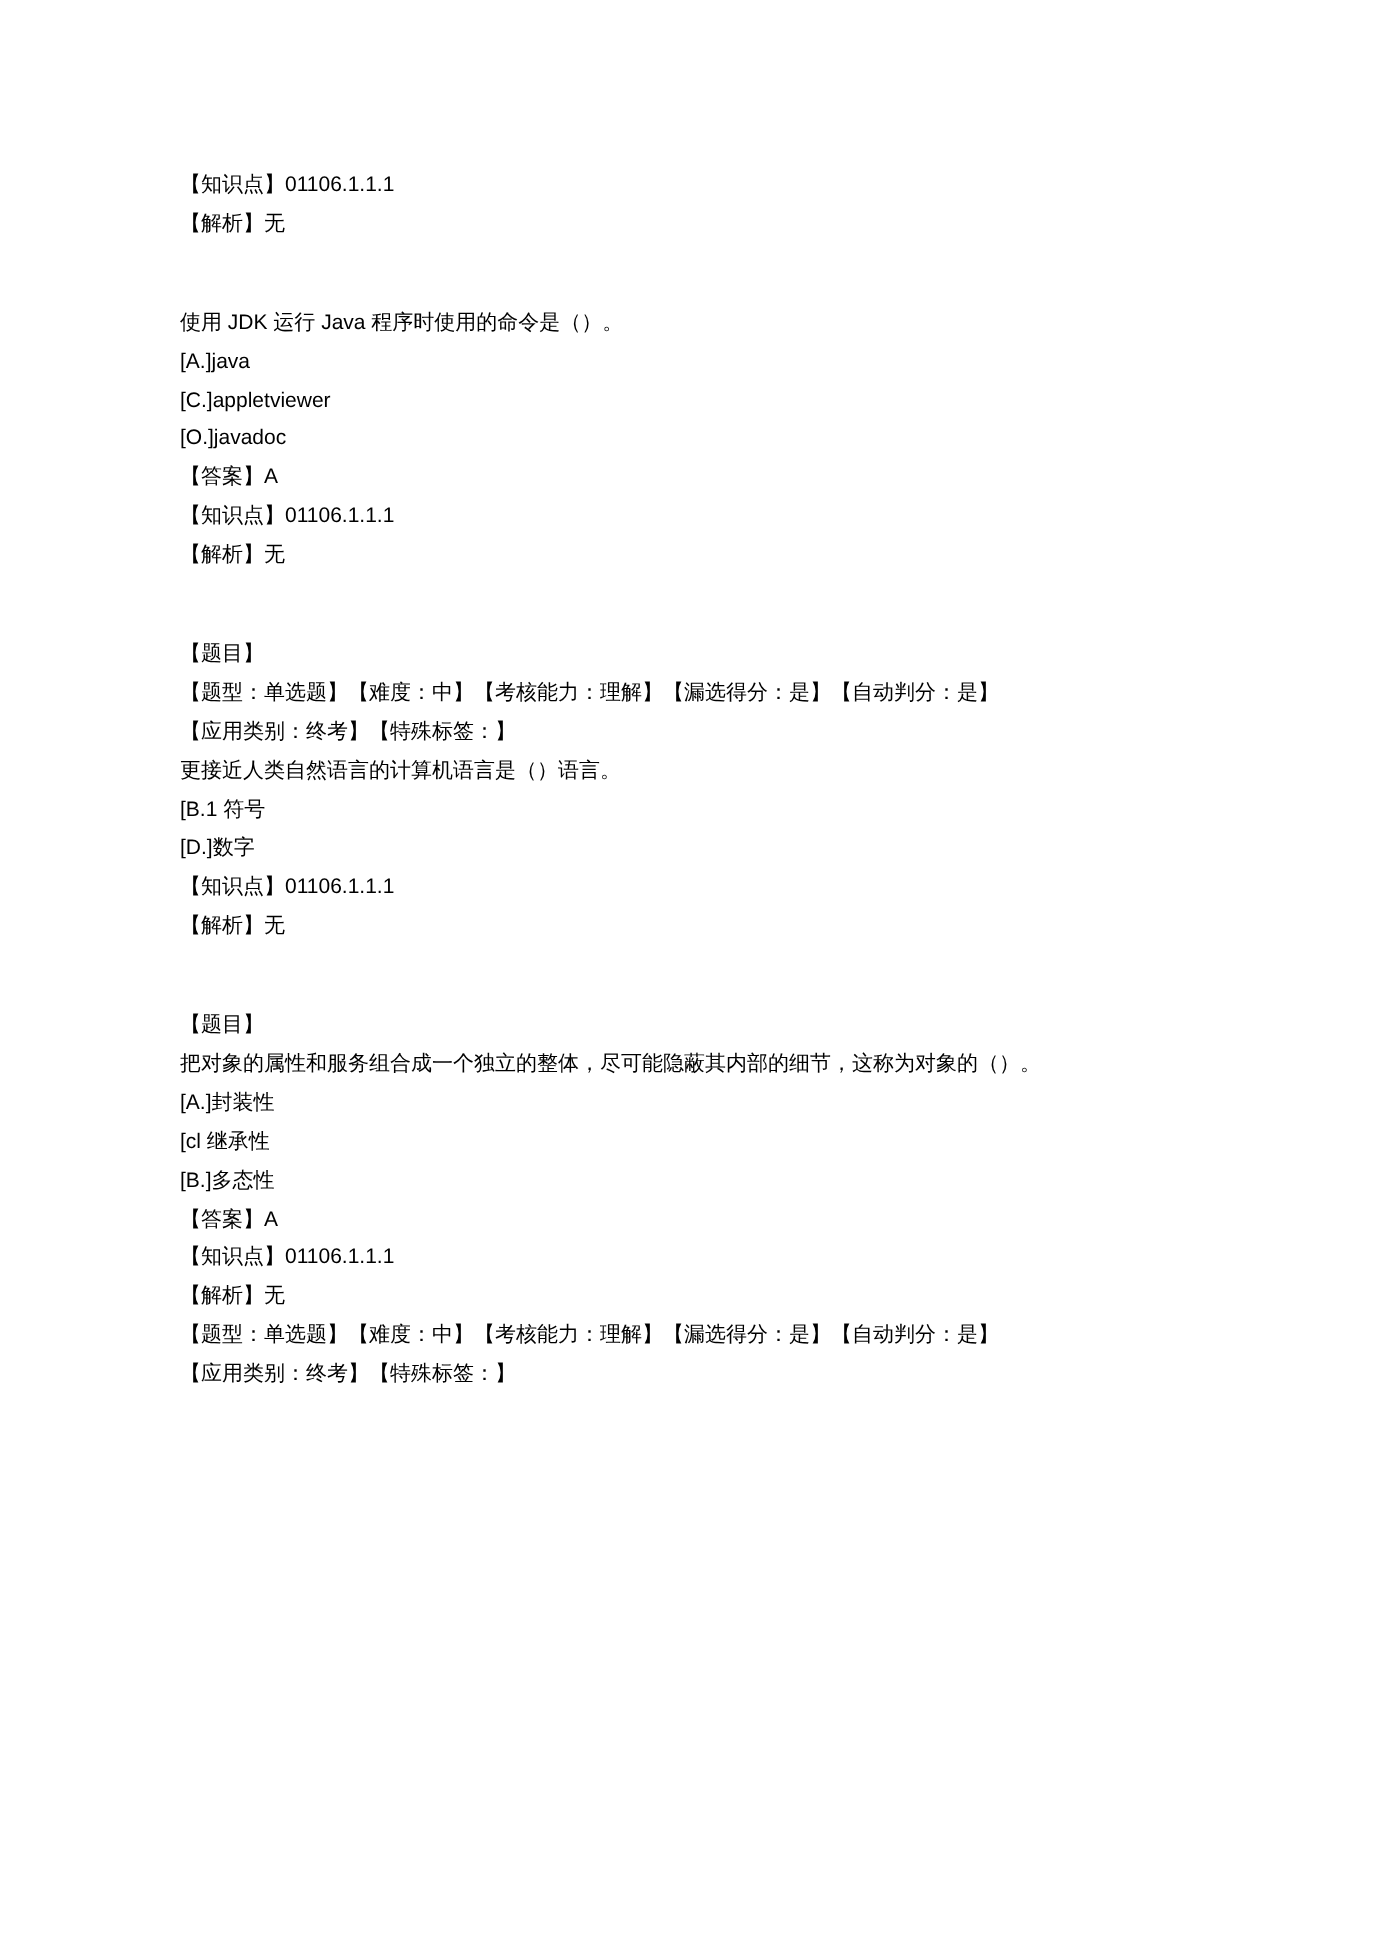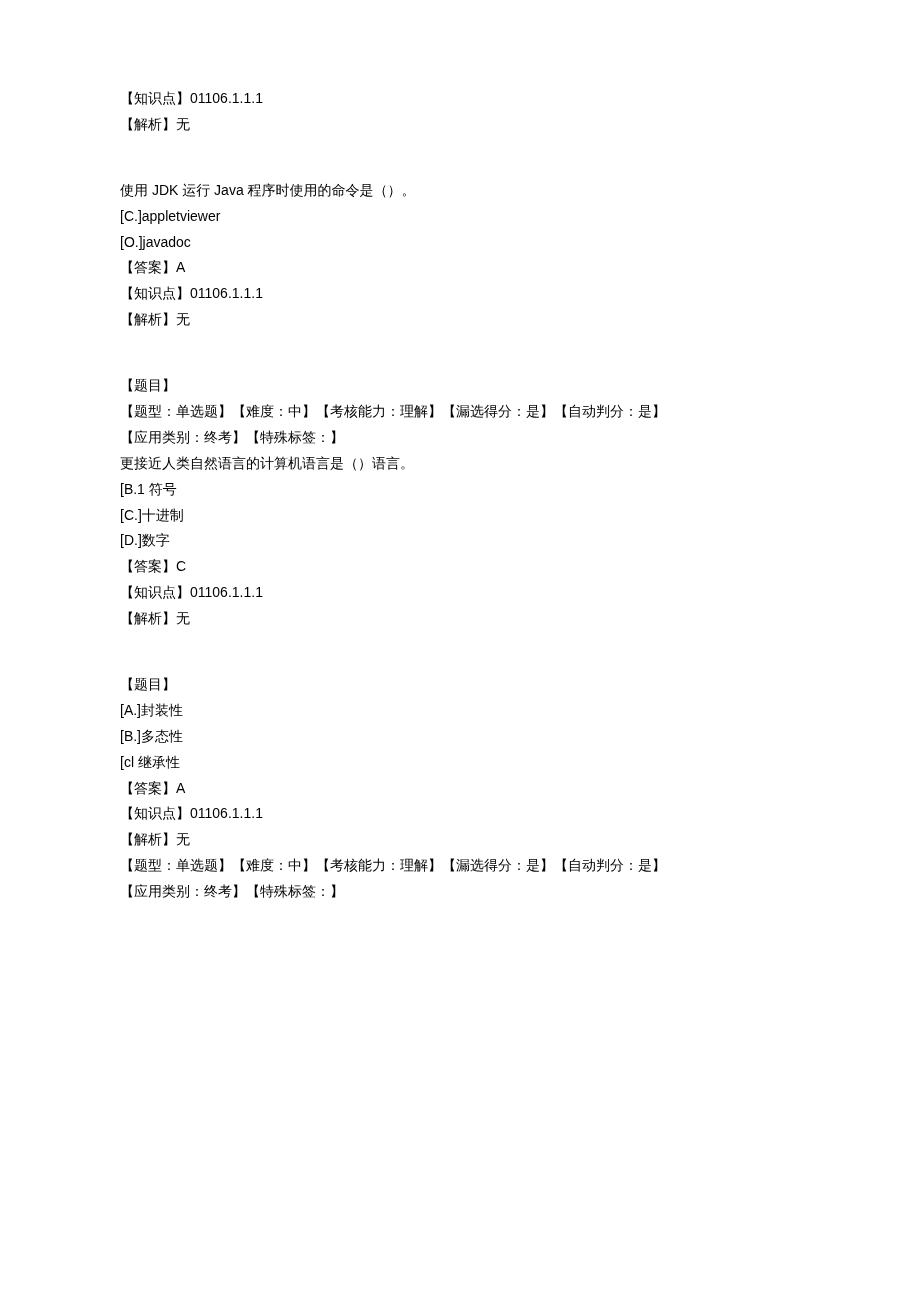--- a/index.html
+++ b/index.html
@@ -8,21 +8,21 @@
     background: #fff;
     font-family: "SimSun", "Microsoft YaHei", Arial, sans-serif;
     font-size: 14px;
     color: #000;
     line-height: 1.85;
   }
   .page {
     width: 920px;
     min-height: 1301px;
     box-sizing: border-box;
-    padding: 86px 120px 80px 120px;
+    padding: 110px 120px 80px 120px;
   }
   .line {
     display: block;
   }
   .block {
     margin-bottom: 40px;
   }
   .block:last-child {
     margin-bottom: 0;
   }
@@ -32,45 +32,45 @@
 
 <div class="page">
 
   <div class="block">
     <span class="line">【知识点】01106.1.1.1</span>
     <span class="line">【解析】无</span>
   </div>
 
   <div class="block">
     <span class="line">使用 JDK 运行 Java 程序时使用的命令是（）。</span>
+    <span class="line">[A.]java</span>
     <span class="line">[C.]appletviewer</span>
     <span class="line">[O.]javadoc</span>
     <span class="line">【答案】A</span>
     <span class="line">【知识点】01106.1.1.1</span>
     <span class="line">【解析】无</span>
   </div>
 
   <div class="block">
     <span class="line">【题目】</span>
     <span class="line">【题型：单选题】【难度：中】【考核能力：理解】【漏选得分：是】【自动判分：是】</span>
     <span class="line">【应用类别：终考】【特殊标签：】</span>
     <span class="line">更接近人类自然语言的计算机语言是（）语言。</span>
     <span class="line">[B.1 符号</span>
-    <span class="line">[C.]十进制</span>
     <span class="line">[D.]数字</span>
-    <span class="line">【答案】C</span>
     <span class="line">【知识点】01106.1.1.1</span>
     <span class="line">【解析】无</span>
   </div>
 
   <div class="block">
     <span class="line">【题目】</span>
+    <span class="line">把对象的属性和服务组合成一个独立的整体，尽可能隐蔽其内部的细节，这称为对象的（）。</span>
     <span class="line">[A.]封装性</span>
+    <span class="line">[cl 继承性</span>
     <span class="line">[B.]多态性</span>
-    <span class="line">[cl 继承性</span>
     <span class="line">【答案】A</span>
     <span class="line">【知识点】01106.1.1.1</span>
     <span class="line">【解析】无</span>
     <span class="line">【题型：单选题】【难度：中】【考核能力：理解】【漏选得分：是】【自动判分：是】</span>
     <span class="line">【应用类别：终考】【特殊标签：】</span>
   </div>
 
 </div>
 
 </body></html>

